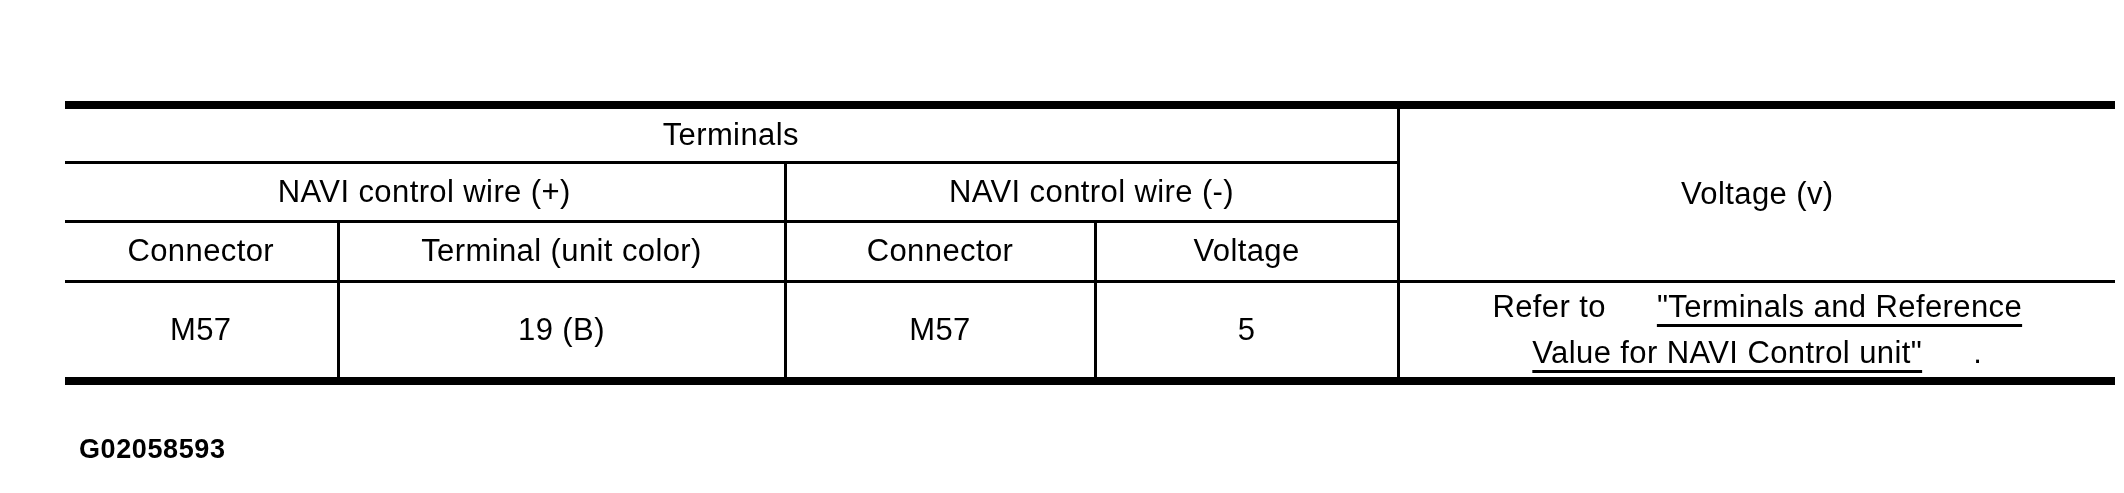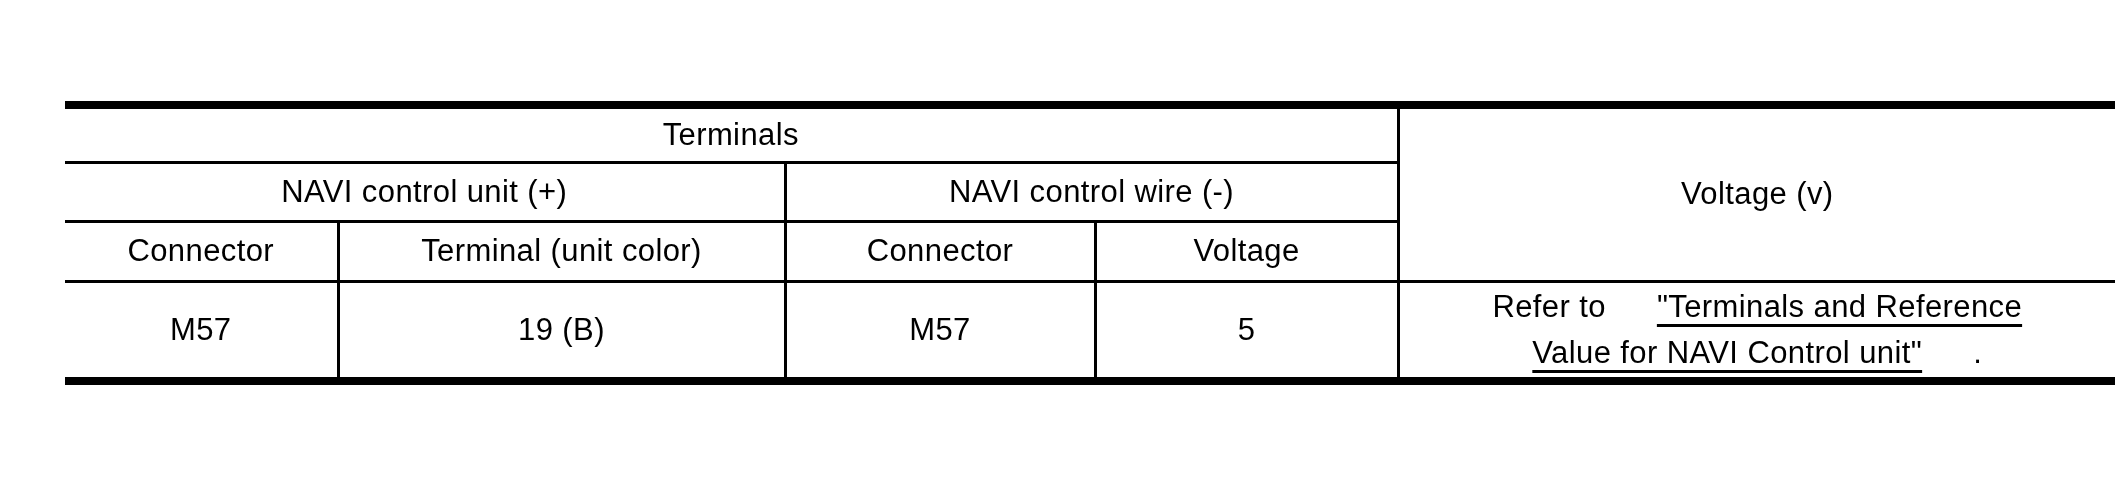--- a/index.html
+++ b/index.html
@@ -73,35 +73,36 @@
       <col style="width:717px">
     </colgroup>
 
     <tbody>
         <tr class="r-terminals">
       <td colspan="4" class="no-left">Terminals</td>
       <td rowspan="3" class="no-right">Voltage (v)</td>
     </tr>
 
     <tr class="r-units">
-      <td colspan="2" class="no-left">NAVI control unit (+)</td>
+      <td colspan="2" class="no-left">NAVI control wire (+)</td>
       <td colspan="2">NAVI control wire (-)</td>
     </tr>
 
     <tr class="r-subhead">
       <td class="no-left">Connector</td>
       <td>Terminal (unit color)</td>
       <td>Connector</td>
       <td>Voltage</td>
     </tr>
 
     <tr class="r-data">
       <td class="no-left">M57</td>
       <td>19 (B)</td>
       <td>M57</td>
       <td>5</td>
       <td class="no-right voltage-refer-cell"><span>Refer to </span><span class="ref-link"><span>"Terminals and Reference</span><br><span>Value for NAVI Control unit"</span></span><span> .</span></td>
     </tr>
   </tbody>
     </table>
 
+  <div class="figure-id">G02058593</div>
 
 </div>
 
 </body></html>

